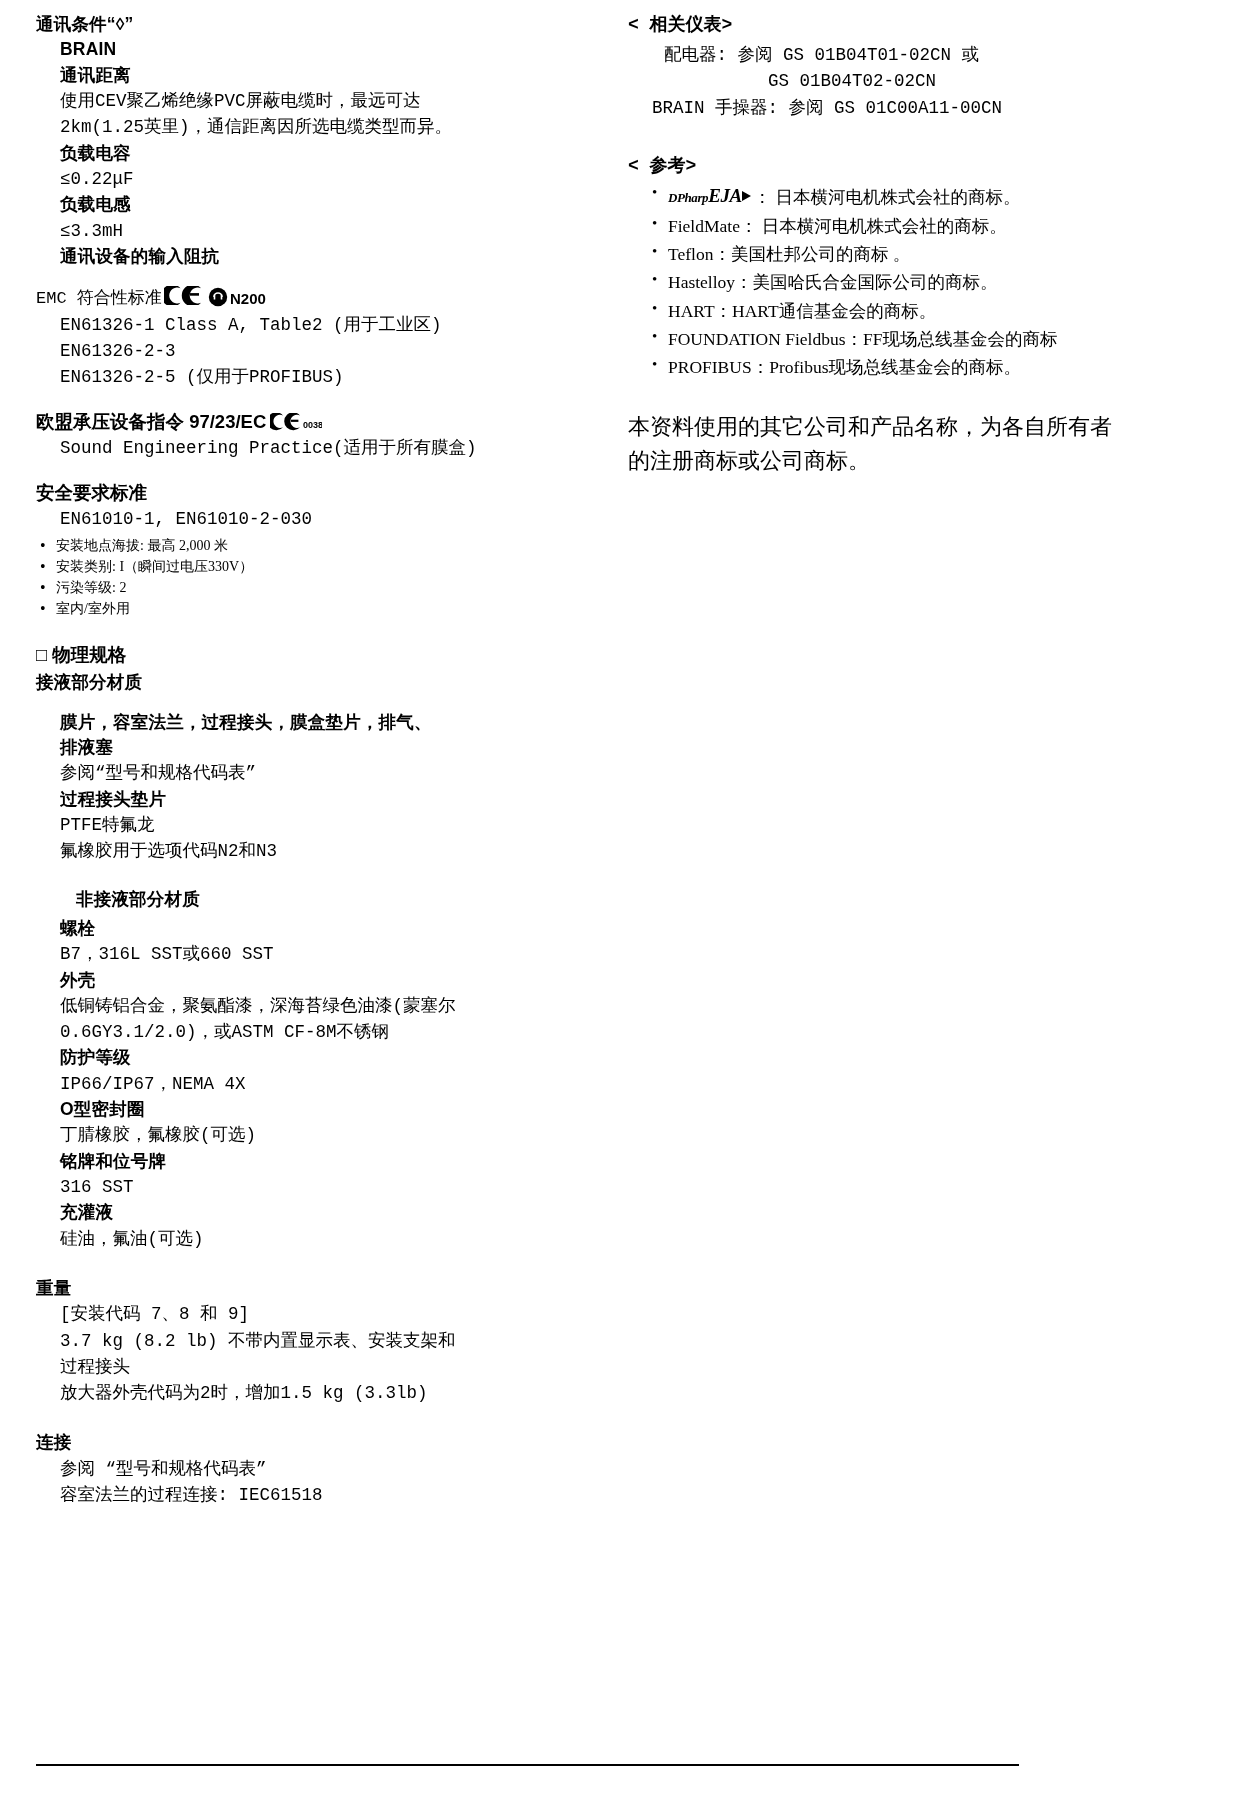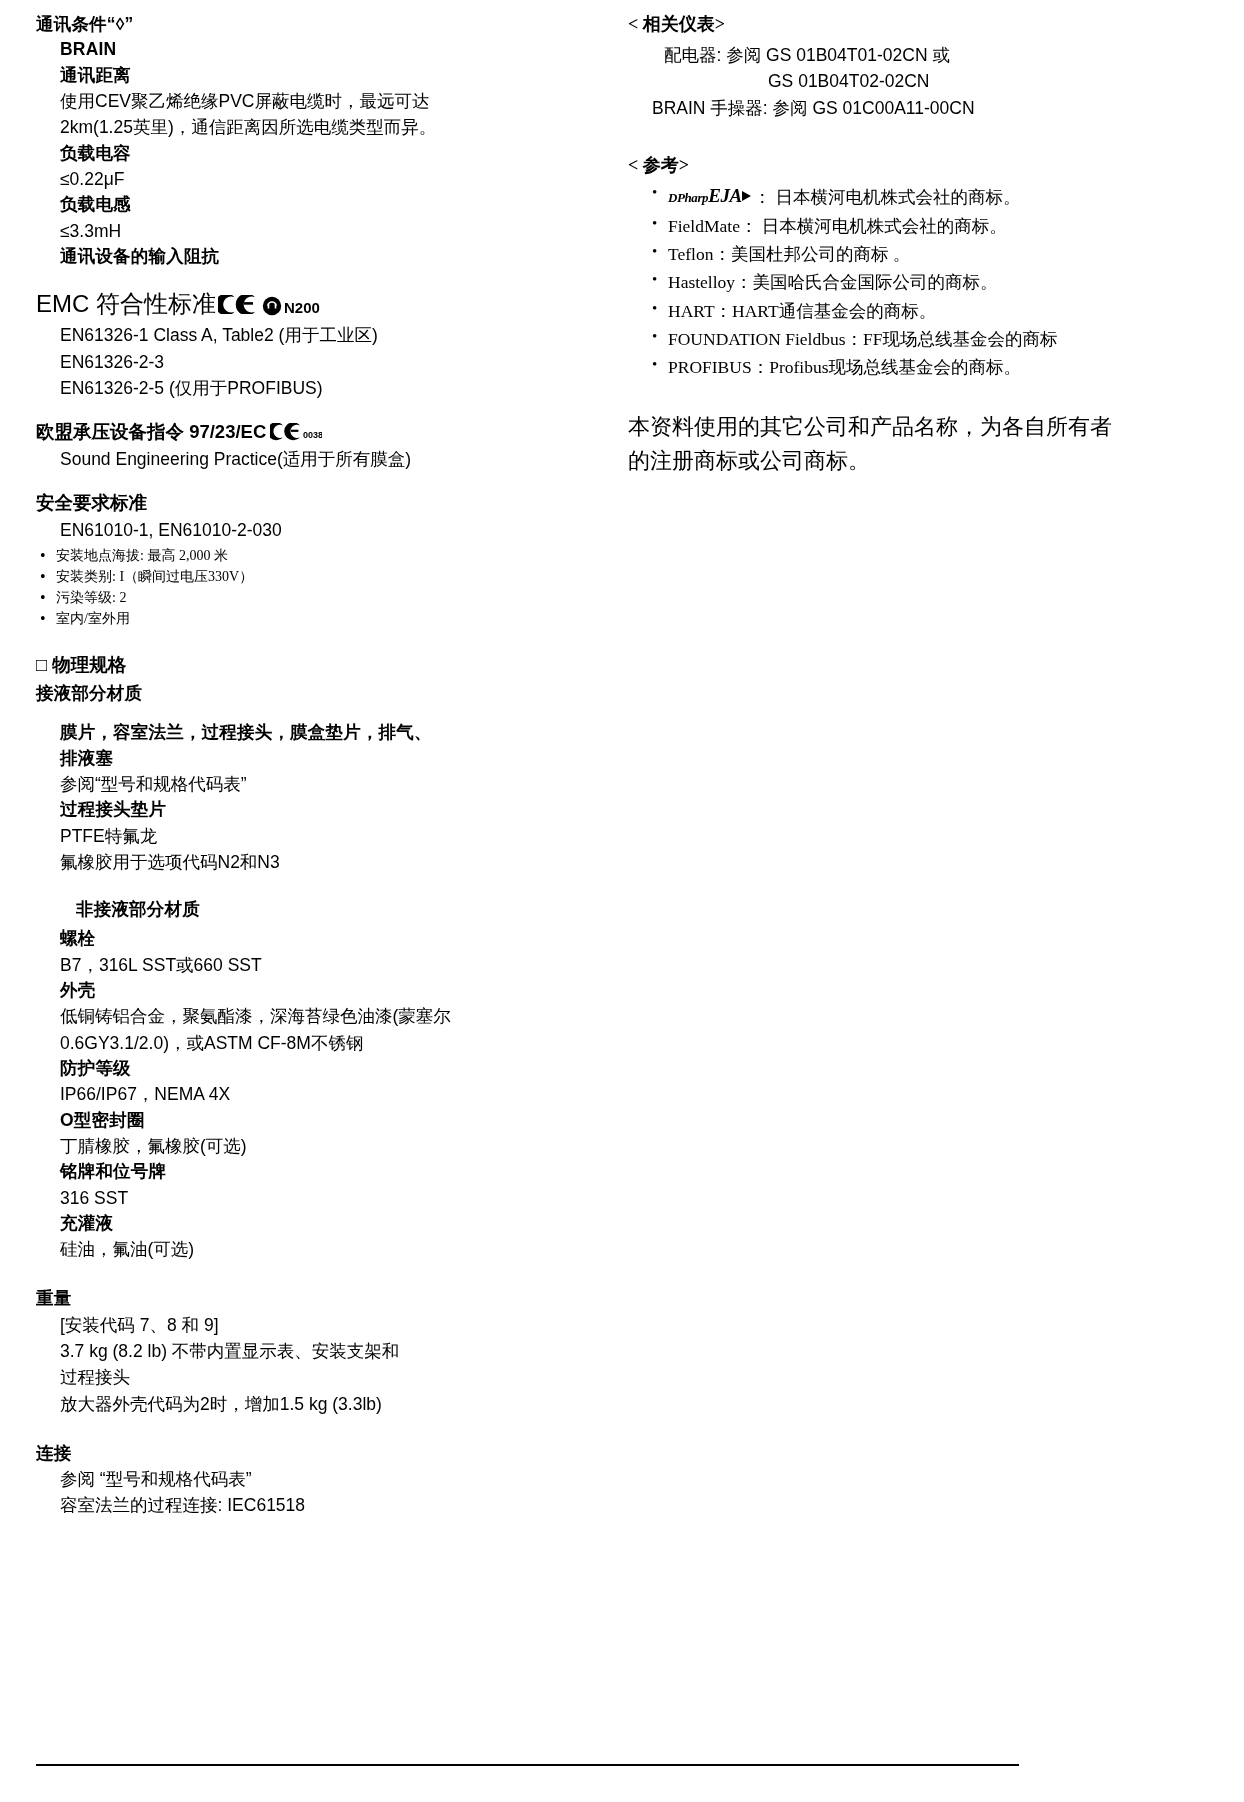--- a/index.html
+++ b/index.html
@@ -48,21 +48,21 @@
     line-height: 1.45;
     letter-spacing: 0.2px;
   }
   .h-sans-lg {
     font-family: "Liberation Sans", sans-serif;
     font-weight: bold;
     font-size: 18.5px;
     line-height: 1.5;
   }
   .body-serif {
-    font-family: Liberation Sans, sans-serif;
+    font-family: Liberation Mono, monospace;
     font-size: 17.5px;
     line-height: 1.5;
   }
   .indent1 { margin-left: 24px; }
 
   .sec { margin-top: 0; }
   .sec + .sec { margin-top: 17px; }
 
   .bullet-list {
     list-style: none;
@@ -158,21 +158,21 @@
     position: absolute;
     left: 36px;
     right: 36px;
     bottom: 36px;
     border-top: 2px solid #000;
   }
   .ind-36 { margin-left: 36px; }
   .ind-60 { margin-left: 60px; }
 
   .right-head {
-    font-family: Liberation Serif, serif;
+    font-family: Liberation Mono, monospace;
     font-weight: bold;
     font-size: 18px;
   }
   .para {
     font-family: Liberation Sans, sans-serif;
     font-size: 22px;
     line-height: 1.55;
   }
 </style>
 </head>
@@ -191,21 +191,21 @@
         <div class="body-serif indent1">2km(1.25英里)，通信距离因所选电缆类型而异。</div>
         <div class="h-sans indent1">负载电容</div>
         <div class="body-serif indent1">≤0.22μF</div>
         <div class="h-sans indent1">负载电感</div>
         <div class="body-serif indent1">≤3.3mH</div>
         <div class="h-sans indent1">通讯设备的输入阻抗</div>
       </div>
 
       <div class="sec">
         <div>
-          <span class="body-serif" style="font-size:24px;margin-top:36px;">EMC 符合性标准</span><span class="ce"><svg width="40" height="19" viewBox="0 0 40 19">
+          <span class="body-serif" style="font-size:17px;margin-top:36px;">EMC 符合性标准</span><span class="ce"><svg width="40" height="19" viewBox="0 0 40 19">
                 <path d="M16.5 2.2 A 8 8 0 1 0 16.5 16.8 A 11 11 0 1 1 16.5 2.2 Z" fill="#000"></path>
                 <path d="M37 2.2 A 8 8 0 1 0 37 16.8 A 11 11 0 1 1 37 2.2 Z" fill="#000"></path>
                 <rect x="26" y="7.1" width="9" height="2.6" fill="#000"></rect>
               </svg></span><span class="n200"><svg width="62" height="20" viewBox="0 0 62 20">
                 <circle cx="10" cy="10" r="9.2" fill="#000"></circle>
                 <path d="M6 10 a4 4 0 0 1 8 0" stroke="#fff" stroke-width="1.6" fill="none"></path>
                 <path d="M6.5 7.5 l0 5 M13.5 7.5 l0 5" stroke="#fff" stroke-width="1.6"></path>
                 <text x="22" y="16.5" font-family="Liberation Sans, sans-serif" font-size="15" font-weight="bold" fill="#000">N200</text>
               </svg></span>
         </div>

